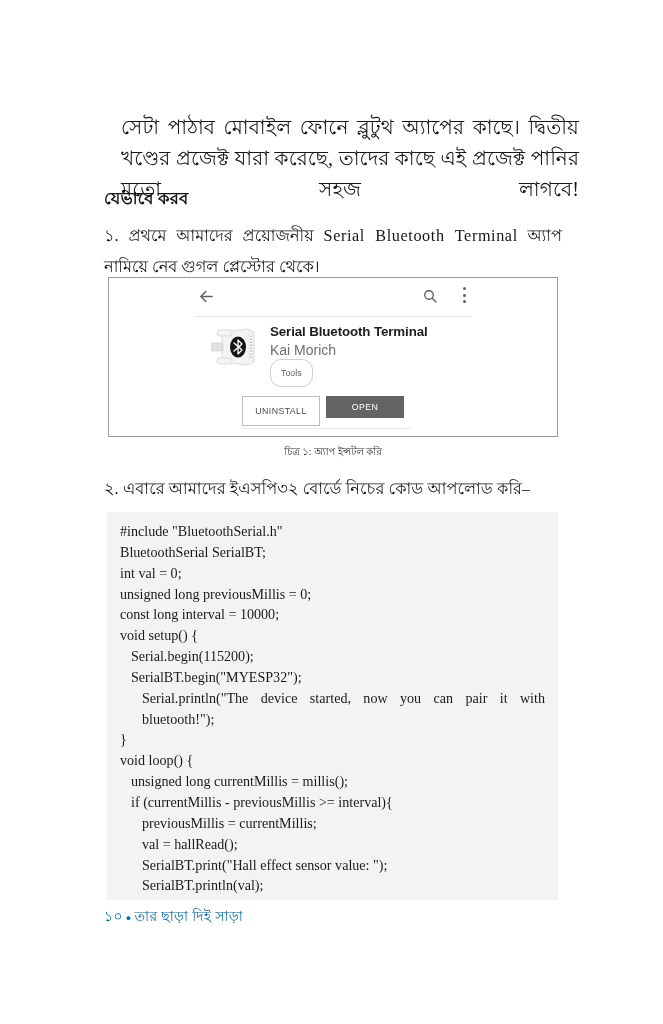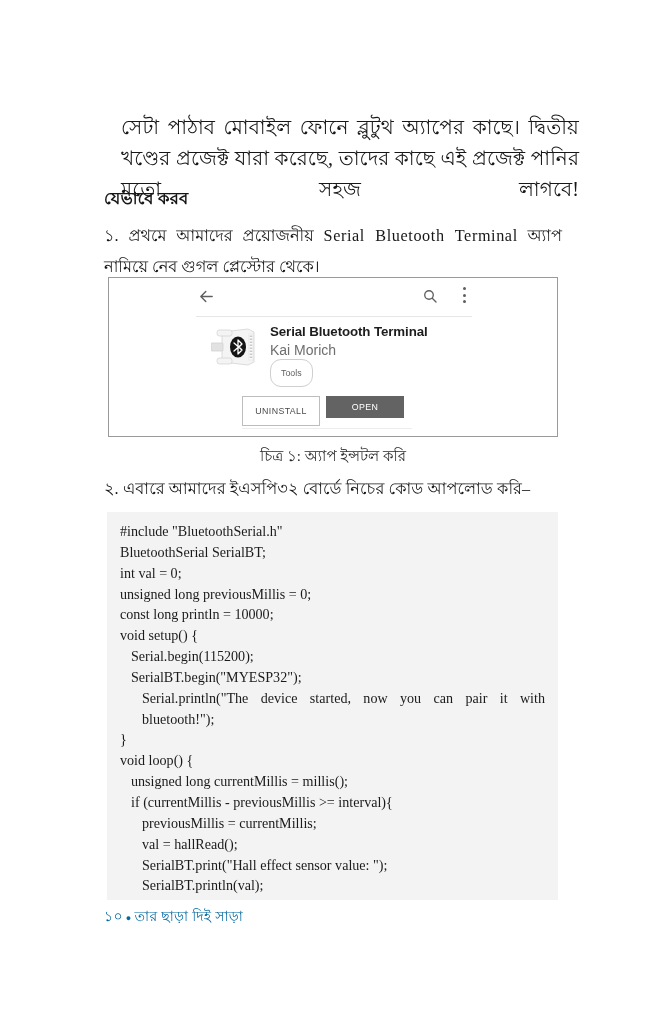--- a/index.html
+++ b/index.html
@@ -242,21 +242,21 @@
     height: 1px;
     background: #ededed;
   }
 
   .figure-caption {
     position: absolute;
     left: 108px;
     top: 444px;
     width: 450px;
     text-align: center;
-    font-size: 15px;
+    font-size: 10px;
     color: #2a2a2a;
   }
 
   
   .code-block {
     position: absolute;
     left: 107px;
     top: 512px;
     width: 451px;
     height: 388px;
@@ -371,21 +371,21 @@
 
   <div class="figure-caption bn">চিত্র ১: অ্যাপ ইন্সটল করি</div>
 
   <p class="para-step2 bn">২. এবারে আমাদের ইএসপি৩২ বোর্ডে নিচের কোড আপলোড করি–</p>
 
   <div class="code-block">
       <div class="ln">#include "BluetoothSerial.h"</div>
       <div class="ln">BluetoothSerial SerialBT;</div>
       <div class="ln">int val = 0;</div>
       <div class="ln">unsigned long previousMillis = 0;</div>
-      <div class="ln">const long println = 10000;</div>
+      <div class="ln">const long interval = 10000;</div>
       <div class="ln">void setup() {</div>
       <div class="ln ind1">Serial.begin(115200);</div>
       <div class="ln ind1">SerialBT.begin("MYESP32");</div>
       <div class="ln ind2 wrap">Serial.println("The device started, now you can pair it with bluetooth!");</div>
       <div class="ln">}</div>
       <div class="ln">void loop() {</div>
       <div class="ln ind1">unsigned long currentMillis = millis();</div>
       <div class="ln ind1">if (currentMillis - previousMillis &gt;= interval){</div>
       <div class="ln ind2">previousMillis = currentMillis;</div>
       <div class="ln ind2">val = hallRead();</div>

